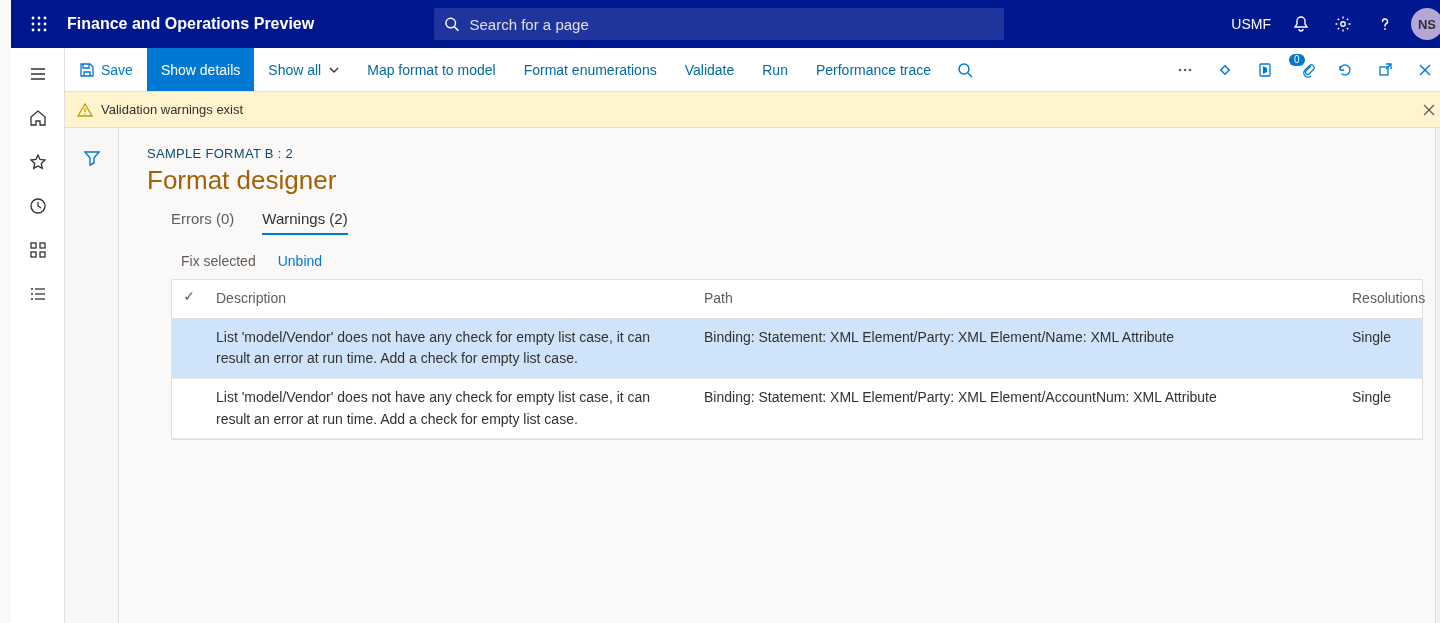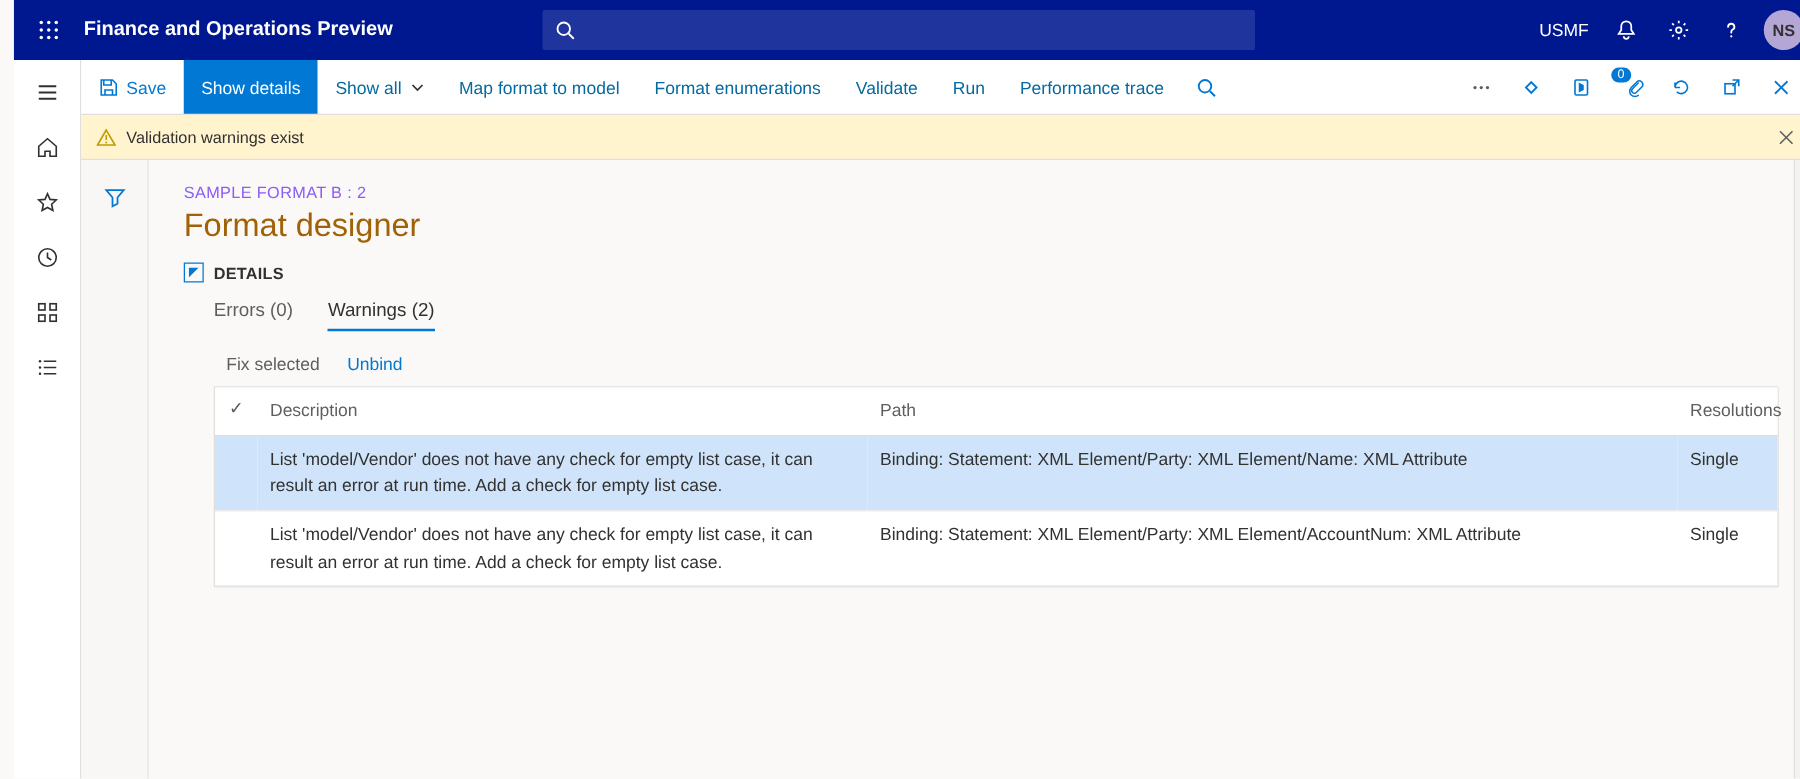--- a/index.html
+++ b/index.html
@@ -43,21 +43,21 @@
   
   .banner { height: 36px; background: #fff4ce; border-bottom: 1px solid #e1dfdd; display: flex; align-items: center; padding: 0 12px; color: #323130; font-size: 13px; }
   .banner-icon { color: #c19c00; margin-right: 8px; display: flex; }
   .banner-close { margin-left: auto; cursor: pointer; color: #605e5c; padding: 4px; }
 
   
   .main-area { flex: 1; display: flex; min-height: 0; }
   .filter-strip { width: 54px; border-right: 1px solid #e1dfdd; display: flex; flex-direction: column; align-items: center; padding-top: 8px; background: #f8f7f6; }
   .page { flex: 1; padding: 18px 28px 0 28px; overflow: hidden; position: relative; background: #faf9f8; }
 
-  .breadcrumb { font-size: 13px; color: #8b5cf6; letter-spacing: 0.3px; }
+  .breadcrumb { font-size: 13px; color: #0c4a6e; letter-spacing: 0.3px; }
   .page-title { font-size: 26px; font-weight: 400; margin: 4px 0 14px 0; color: #a16207; }
 
   .details-header { display: flex; align-items: center; gap: 8px; cursor: pointer; margin-bottom: 14px; }
   .details-caret { width: 16px; height: 16px; border: 1px solid #0078d4; display: flex; align-items: center; justify-content: center; }
   .details-label { font-weight: 600; font-size: 13px; letter-spacing: 0.2px; }
 
   .tabs { display: flex; gap: 28px; margin-left: 24px; margin-bottom: 18px; }
   .tab { font-size: 15px; color: #605e5c; padding-bottom: 6px; cursor: pointer; }
   .tab.active { color: #323130; border-bottom: 2px solid #0078d4; }
 
@@ -106,20 +106,21 @@
           </g>
         </svg>
     </div>
     <div class="app-title">Finance and Operations Preview</div>
     <div class="search-wrap">
       <div class="searchbox">
         <svg width="16" height="16" viewBox="0 0 16 16" style="margin-right:8px">
             <circle cx="7" cy="7" r="5" stroke="#fff" stroke-width="1.5" fill="none"></circle>
             <line x1="11" y1="11" x2="15" y2="15" stroke="#fff" stroke-width="1.5"></line>
           </svg>
+        <input placeholder="Search for a page" style="">
       </div>
     </div>
     <div class="top-spacer"></div>
     <div class="top-right">
       <div class="top-item">USMF</div>
       <div class="top-item">
         <svg width="18" height="18" viewBox="0 0 18 18">
             <path d="M9 2a4 4 0 0 0-4 4v3l-2 3h12l-2-3V6a4 4 0 0 0-4-4zm-2 12a2 2 0 0 0 4 0" fill="none" stroke="#fff" stroke-width="1.4"></path>
           </svg>
       </div>
@@ -279,28 +280,20 @@
             <svg width="18" height="18" viewBox="0 0 18 18">
                 <path d="M2 3h14l-5 6v5l-4 2v-7z" fill="none" stroke="#0078d4" stroke-width="1.4"></path>
               </svg>
           </div>
         </div>
 
         <div class="page">
           <div class="breadcrumb">SAMPLE FORMAT B : 2</div>
           <div class="page-title">Format designer</div>
 
-          <div class="details-header">
-            <span class="details-caret">
-              <svg width="8" height="8" viewBox="0 0 8 8">
-                  <path d="M0 0h8L0 8z" fill="#0078d4"></path>
-                </svg>
-            </span>
-            <span class="details-label">DETAILS</span>
-          </div>
 
           <div class="tabs">
             <div class="tab">Errors (0)</div>
             <div class="tab active">Warnings (2)</div>
           </div>
 
           <div class="subactions">
             <span class="subaction">Fix selected</span>
             <span class="subaction link">Unbind</span>
           </div>

